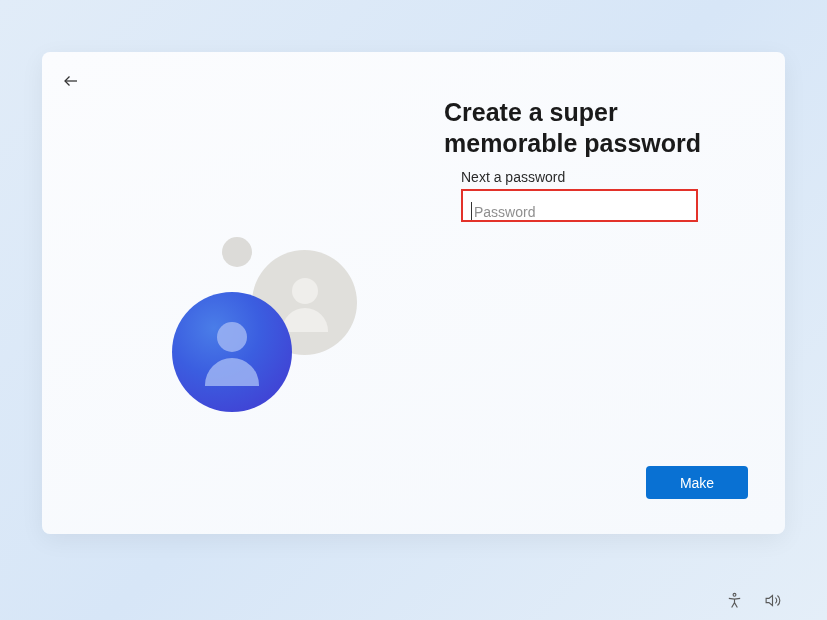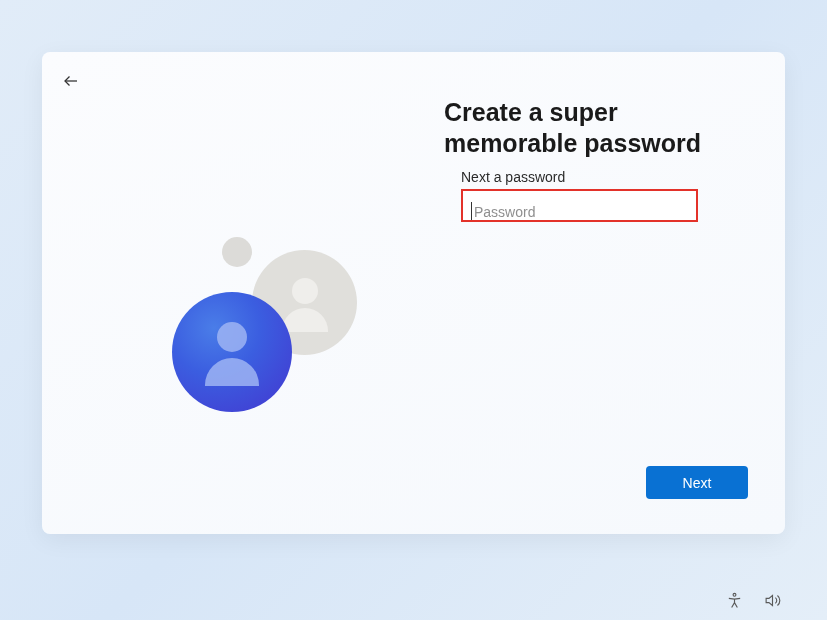--- a/index.html
+++ b/index.html
@@ -227,21 +227,21 @@
   <div class="right-pane">
     <h1 class="title">Create a super memorable password</h1>
 
     <label class="field-label">Next a password</label>
     <div class="input-wrap">
       <div class="caret"></div>
       <input type="password" placeholder="Password" style="">
     </div>
   </div>
 
-  <button class="next-btn">Next</button>
+  <button class="next-btn">Make</button>
 </div>
 
 <div class="bottom-icons">
   <div class="icon-btn">
     <svg width="17" height="17" viewBox="0 0 24 24" fill="none" stroke="currentColor" stroke-width="1.6">
       <circle cx="12" cy="4" r="2"></circle>
       <path d="M4 9 L12 10 L20 9 M12 10 L12 15 M12 15 L8 22 M12 15 L16 22"></path>
     </svg>
   </div>
   <div class="icon-btn">

